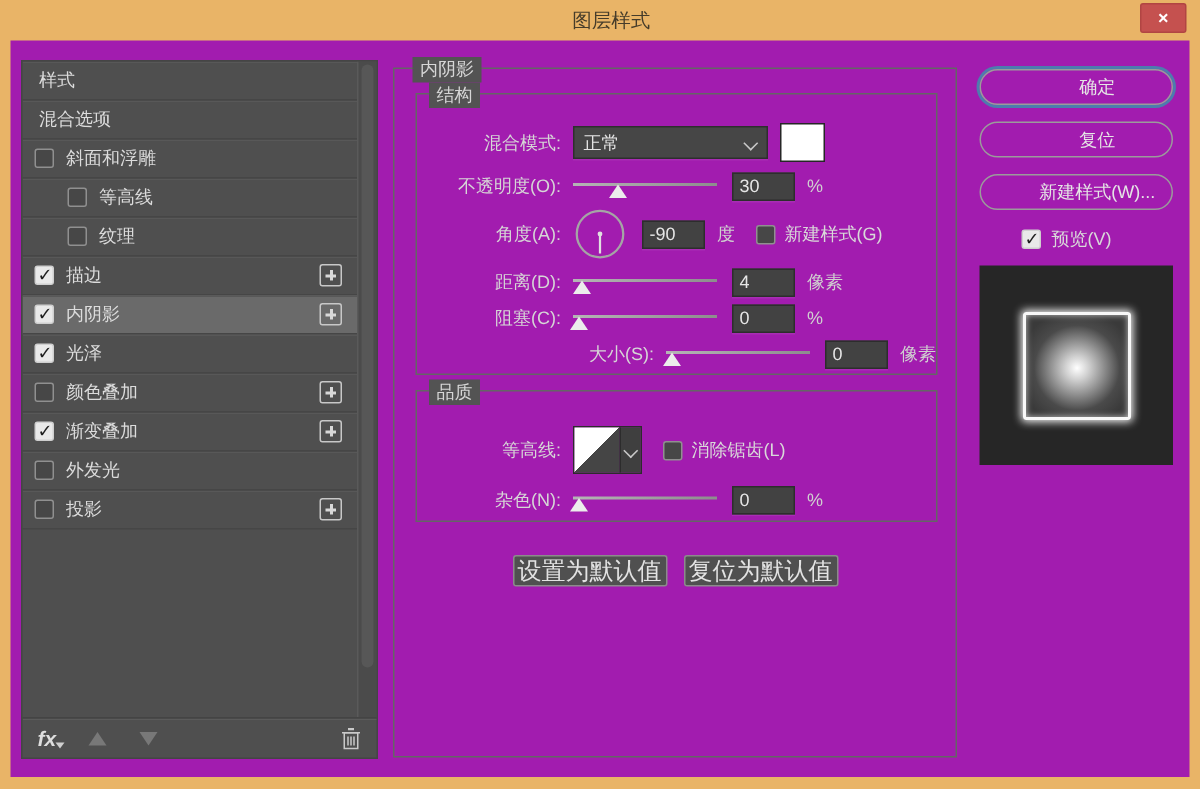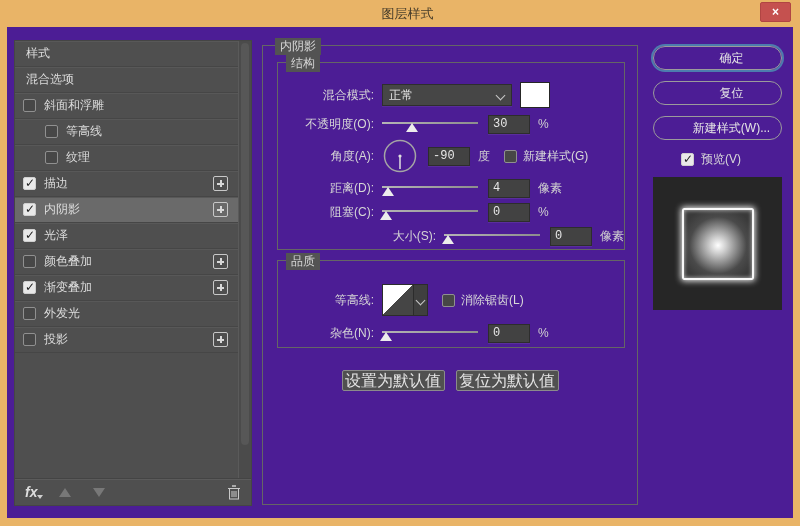--- a/index.html
+++ b/index.html
@@ -12,21 +12,21 @@
   .titlebar { position:absolute; top:0; left:0; right:0; height:27px; }
   .title { position:absolute; top:5px; left:15px; right:0; text-align:center;
     font-size:13px; color:#463c2a; }
   .close-btn { position:absolute; top:2px; right:9px; width:31px; height:20px;
     background:#c5514f; border:1px solid #b14543; border-radius:2px;
     color:#fff; font-size:12px; font-weight:bold; text-align:center;
     line-height:18px; cursor:pointer; }
 
   
   .dialog { position:absolute; left:7px; right:7px; top:27px; bottom:8px;
-    background:#4c1d95; color:#d9d9d9; font-size:12px; }
+    background:#a21caf; color:#d9d9d9; font-size:12px; }
 
   
   .sidebar { position:absolute; left:7px; top:13px; width:238px; height:466px;
     background:#4f4f4f; border:1px solid #454545; display:flex; flex-direction:column; }
   .sb-list { position:relative; flex:1; overflow:hidden; }
   .sb-scroll { position:absolute; top:0; right:0; bottom:0; width:13px;
     background:#4b4b4b; border-left:1px solid #5a5a5a; }
   .sb-thumb { position:absolute; top:2px; left:2px; right:2px; height:92%;
     background:#575757; border-radius:5px; }
   .sb-rows { position:absolute; left:0; top:0; right:13px; }
@@ -101,21 +101,21 @@
   .slider { position:relative; width:96px; height:20px; flex:0 0 auto; cursor:pointer; }
   .slider .track { position:absolute; left:0; right:0; top:8px; height:2px;
     background:linear-gradient(to right,#b5b5b5,#8d8d8d); }
   .slider .thumb { position:absolute; top:9px; width:0; height:0;
     border-left:6px solid transparent; border-right:6px solid transparent;
     border-bottom:9px solid #ececec; }
 
   .num { width:42px; height:19px; margin-left:10px; background:#424242;
     border:1px solid #2d2d2d; box-shadow:0 1px 0 rgba(255,255,255,.08);
     color:#e6e6e6; font-size:12px; padding:0 4px;
-    font-family:Liberation Mono, monospace; }
+    font-family:Liberation Sans, sans-serif; }
 
   .dial { width:36px; height:36px; flex:0 0 auto; cursor:pointer; }
   .cbx-row { display:flex; align-items:center; margin-left:14px; cursor:pointer; }
   .cbx-row .cb { margin-right:6px; }
 
   .r-contour { margin-top:22px; height:34px; }
   .r-noise   { margin-top:4px; height:24px; }
   .contour-ctl { display:flex; height:32px; border:1px solid #2c2c2c; cursor:pointer; }
   .contour-thumb { width:30px; height:30px;
     background:linear-gradient(to bottom right,#ffffff 49.5%,#454545 50%); }

